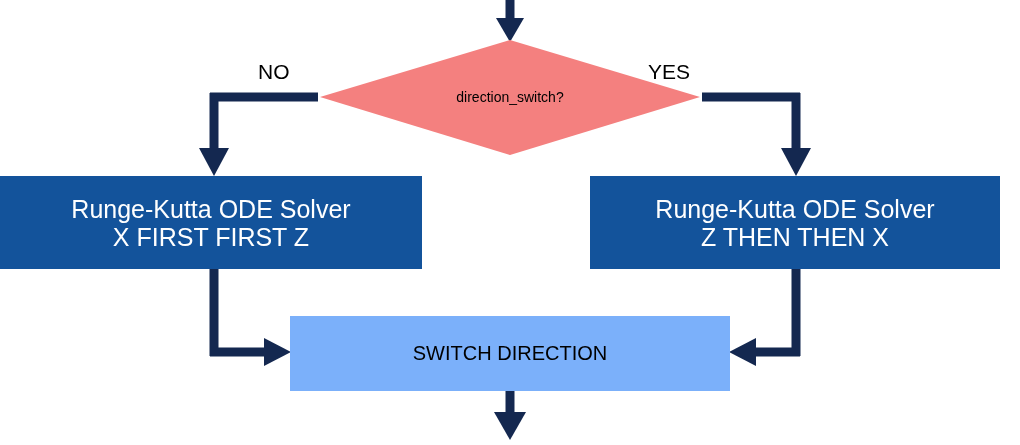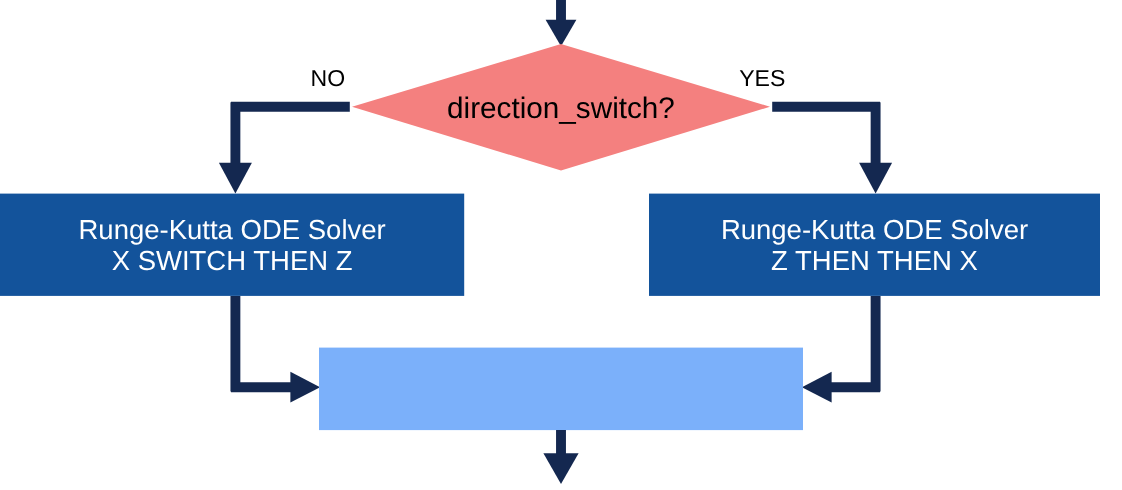--- a/index.html
+++ b/index.html
@@ -32,28 +32,27 @@
     line-height: 1.12;
     pointer-events: none;
   }
   
   #decision-label {
     left: 320px;
     top: 40px;
     width: 380px;
     height: 116px;
     color: #000000;
-    font-size: 27px;
+    font-size: 14px;
   }
   
   .branch-label {
     position: absolute;
     color: #000000;
     font-size: 21px;
-    text-align: center;
   }
   #label-no {
     left: 258px;
     top: 60px;
     width: 80px;
   }
   #label-yes {
     left: 648px;
     top: 60px;
     width: 90px;
@@ -137,24 +136,25 @@
   </svg>
 
   <div class="node-text" id="decision-label">direction_switch?</div>
 
   <div class="branch-label" id="label-no">NO</div>
 
   <div class="branch-label" id="label-yes">YES</div>
 
   <div class="node-text process-box-text" id="left-box-text">
     <span class="line1">Runge-Kutta ODE Solver</span>
-    <span class="line2">X SWITCH THEN Z</span>
+    <span class="line2">X FIRST FIRST Z</span>
   </div>
 
   <div class="node-text process-box-text" id="right-box-text">
     <span class="line1">Runge-Kutta ODE Solver</span>
     <span class="line2">Z THEN THEN X</span>
   </div>
 
   <div class="node-text" id="switch-box-text">
+    <span class="line1">SWITCH DIRECTION</span>
   </div>
 
 </div>
 
 </body></html>

